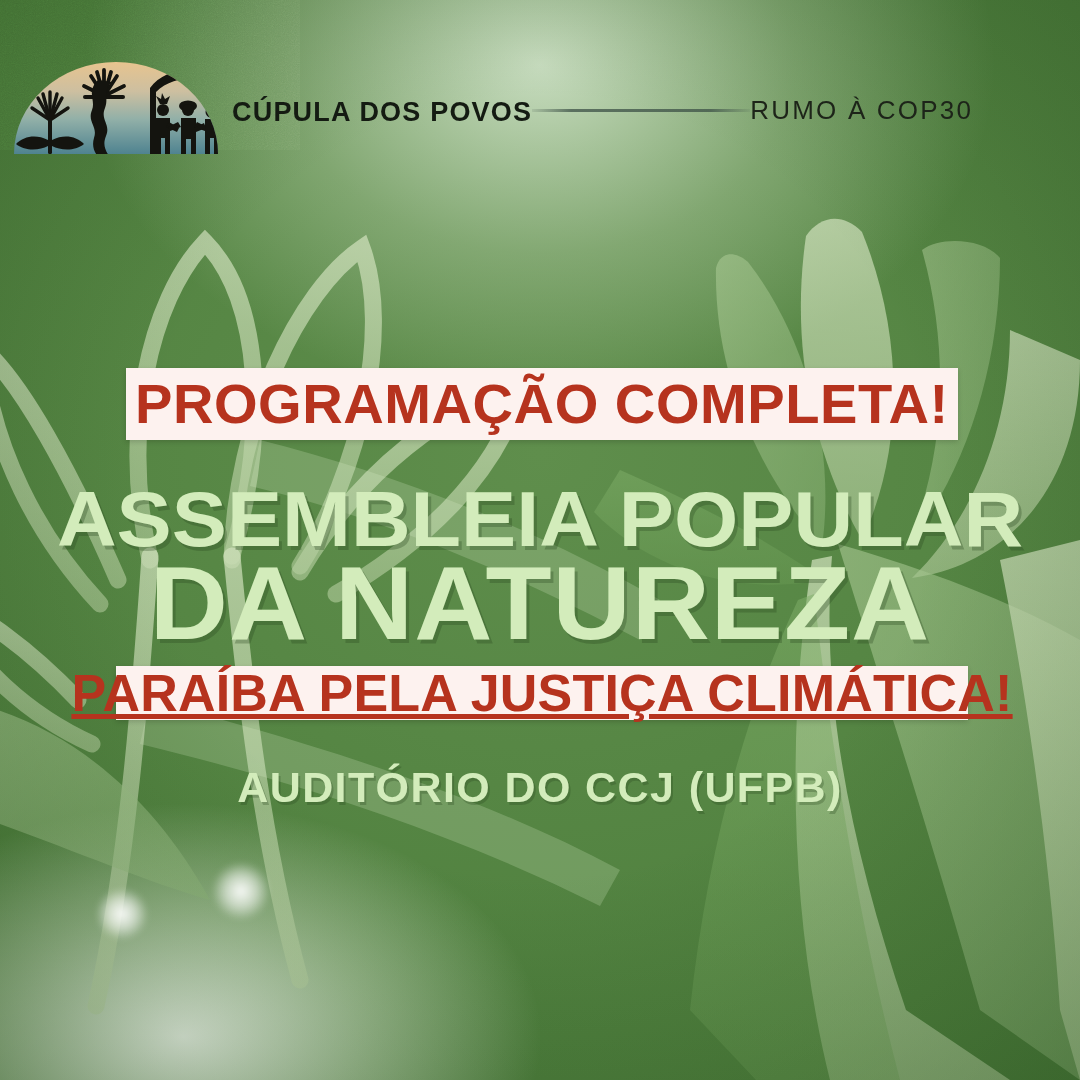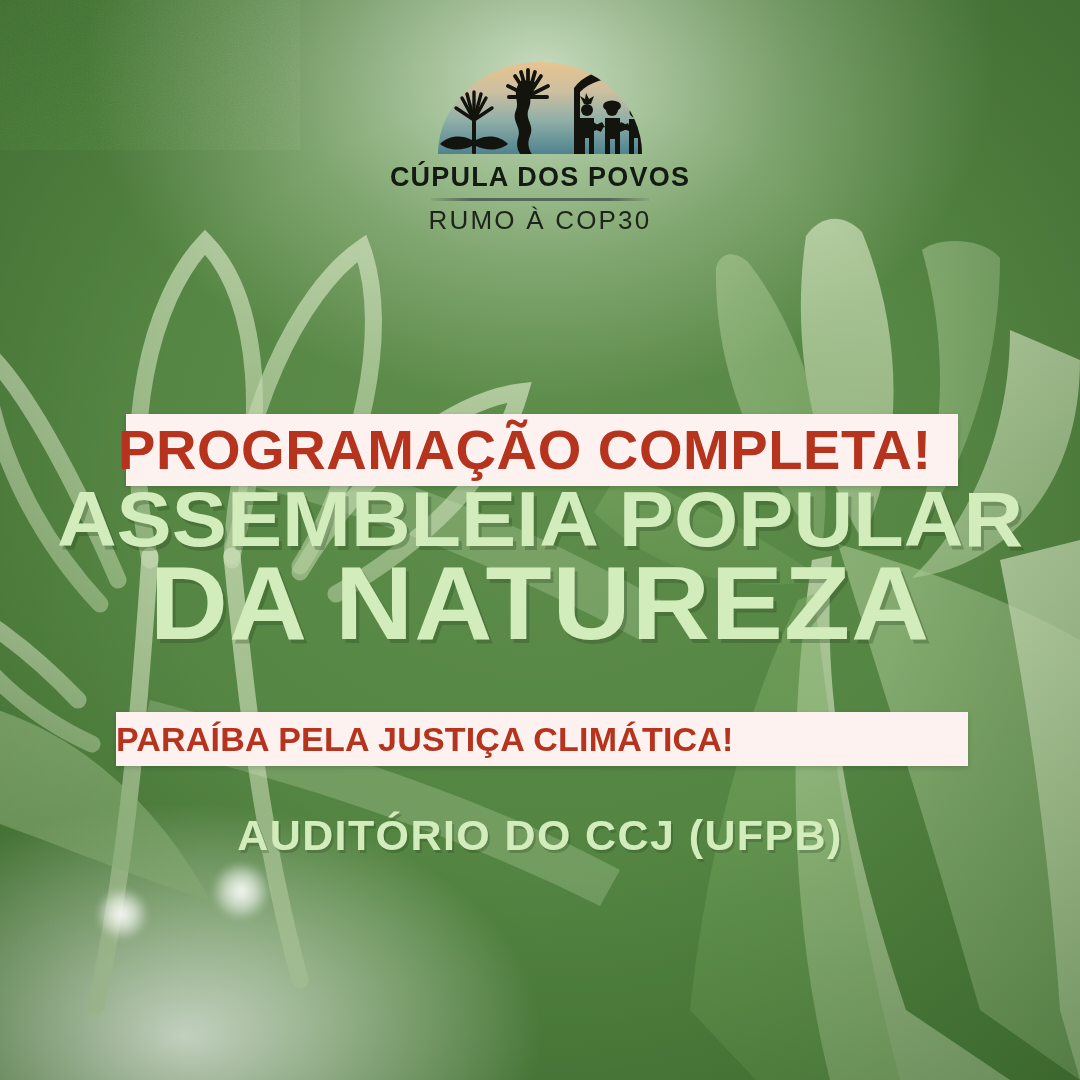--- a/index.html
+++ b/index.html
@@ -44,21 +44,20 @@
   }
   .dot-a { left: 96px;  top: 888px; width: 52px; height: 52px; }
   .dot-b { left: 212px; top: 862px; width: 58px; height: 58px; }
 
   
   .logo-block {
     position: absolute;
     left: 0; right: 0;
     top: 62px;
     display: flex;
-    flex-direction: column;
     align-items: center;
   }
   .logo-mark { width: 232px; height: 96px; display: block; }
   .logo-title {
     margin-top: 4px;
     font-size: 27px;
     font-weight: 700;
     letter-spacing: 1.2px;
     color: #141b12;
     font-family: "Liberation Sans", sans-serif;
@@ -74,22 +73,22 @@
     letter-spacing: 2.2px;
     color: #1d2419;
   }
 
   
   .banner {
     position: absolute;
     background: #fdf2ef;
     display: flex;
     align-items: center;
+    justify-content: center;
     box-shadow: 0 2px 5px rgba(0,0,0,0.16);
-    margin-top: 46px;
   }
   .banner-text {
     color: #b6331e;
     font-weight: 700;
     white-space: nowrap;
     font-family: "Liberation Sans", sans-serif;
   }
 
   #banner-programacao {
     left: 126px; top: 368px; width: 832px; height: 72px;
@@ -97,22 +96,23 @@
   #banner-programacao .banner-text {
     font-size: 55px;
     letter-spacing: 0.5px;
     transform: scaleX(1.02);
   }
 
   #banner-paraiba {
     left: 116px; top: 666px; width: 852px; height: 54px;
   }
   #banner-paraiba .banner-text {
-    font-size: 34px;
+    font-size: 52px;
     letter-spacing: 0.2px;
+    text-decoration: underline;
   }
 
   .headline {
     position: absolute;
     left: 0; right: 0;
     text-align: center;
     color: #d3ecbb;
     font-weight: 700;
     white-space: nowrap;
     font-family: "Liberation Sans", sans-serif;
@@ -133,21 +133,20 @@
 
   .info-line {
     position: absolute;
     left: 0; right: 0;
     text-align: center;
     color: #d3ecbb;
     font-weight: 700;
     white-space: nowrap;
     font-family: "Liberation Sans", sans-serif;
     text-shadow: 2px 3px 0 rgba(40,70,30,0.28);
-    margin-top: 48px;
   }
   #info-venue { top: 763px; font-size: 43px; letter-spacing: 1.4px; }
   #info-date  { top: 818px; font-size: 43px; letter-spacing: 1.4px; }
 </style>
 </head>
 <body>
 
 <div class="poster">
 
   <div class="bg-base"></div>

